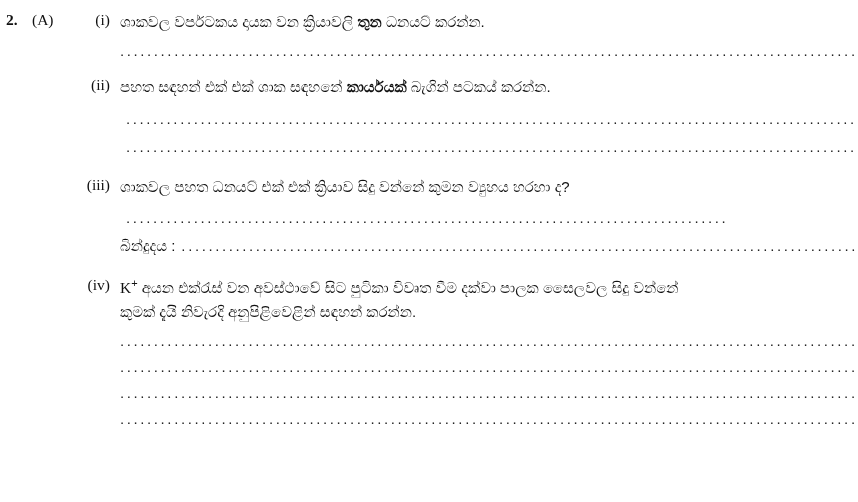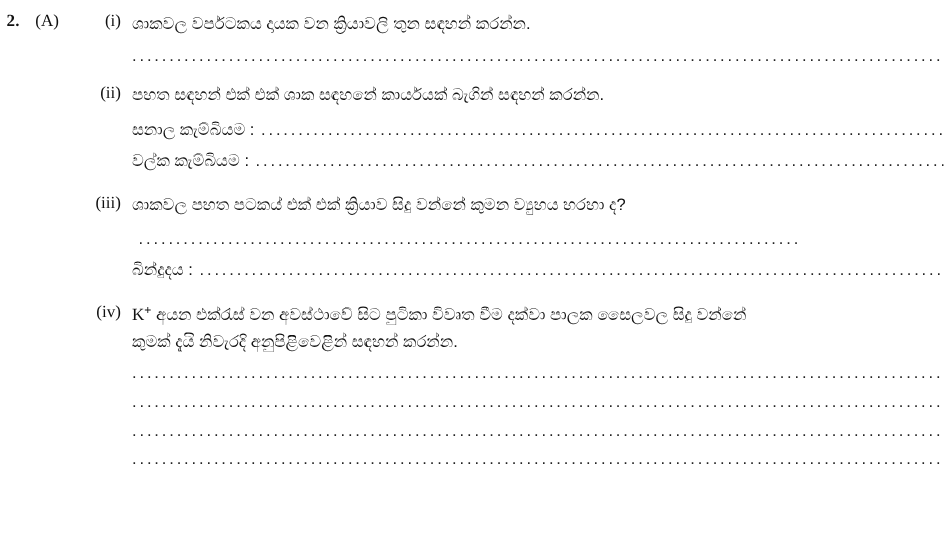--- a/index.html
+++ b/index.html
@@ -86,21 +86,21 @@
   .partbody {
     flex: 1 1 auto;
   }
 
   .sin {
     font-family: "Liberation Sans", "DejaVu Sans", sans-serif;
     font-size: 15px;
     line-height: 1.55;
   }
   .sin b {
-    font-weight: normal;
+    font-weight: bold;
   }
   .dots {
     font-family: "Liberation Sans", "DejaVu Sans", sans-serif;
     font-size: 15px;
     color: #222;
     letter-spacing: 2.6px;
     white-space: nowrap;
     overflow: hidden;
     display: block;
   }
@@ -146,56 +146,54 @@
 
     <div class="qrow">
       <div class="qnum">2.</div>
       <div class="qletter">(A)</div>
       <div class="qbody">
 
         <div class="part">
           <div class="roman">(i)</div>
           <div class="partbody">
             <div class="sin">
-              <span>ශාකවල වර්පටකය දායක වන ක්‍රියාවලි </span><b>තුන</b><span> සඳහන් කරන්න.</span>
+              <span>ශාකවල වර්පටකය දායක වන ක්‍රියාවලි </span><b>තුන</b><span> ධනයට් කරන්න.</span>
             </div>
             <span class="dots dotline">...........................................................................................................................................................</span>
           </div>
         </div>
 
         <div class="spacer-md"></div>
 
         <div class="part">
           <div class="roman">(ii)</div>
           <div class="partbody">
             <div class="sin">
-              <span>පහත සඳහන් එක් එක් ශාක සඳහනේ </span><b>කාර්යයක්</b><span> බැගින් සඳහන් කරන්න.</span>
-            </div>
-            <div class="labelrow">
-              <span class="lbl">සනාල කැම්බියම :</span>
+              <span>පහත සඳහන් එක් එක් ශාක සඳහනේ </span><b>කාර්යයක්</b><span> බැගින් පටකය් කරන්න.</span>
+            </div>
+            <div class="labelrow">
               <span class="fill">
                   <span class="dots">...............................................................................................................</span>
                 </span>
             </div>
             <div class="labelrow">
-              <span class="lbl">වල්ක කැම්බියම :</span>
               <span class="fill">
                   <span class="dots">...............................................................................................................</span>
                 </span>
             </div>
           </div>
         </div>
 
         <div class="spacer-lg"></div>
 
         <div class="part">
           <div class="roman">(iii)</div>
           <div class="partbody">
             <div class="sin">
-              <span>ශාකවල පහත පටකය් එක් එක් ක්‍රියාව සිදු වන්නේ කුමන ව්‍යුහය හරහා ද?</span>
+              <span>ශාකවල පහත ධනයට් එක් එක් ක්‍රියාව සිදු වන්නේ කුමන ව්‍යුහය හරහා ද?</span>
             </div>
             <div class="labelrow">
               <span class="fill">
                   <span class="dots">.........................................................................................</span>
                 </span>
             </div>
             <div class="labelrow">
               <span class="lbl">බින්දුදය :</span>
               <span class="fill">
                   <span class="dots">...................................................................................................................</span>

